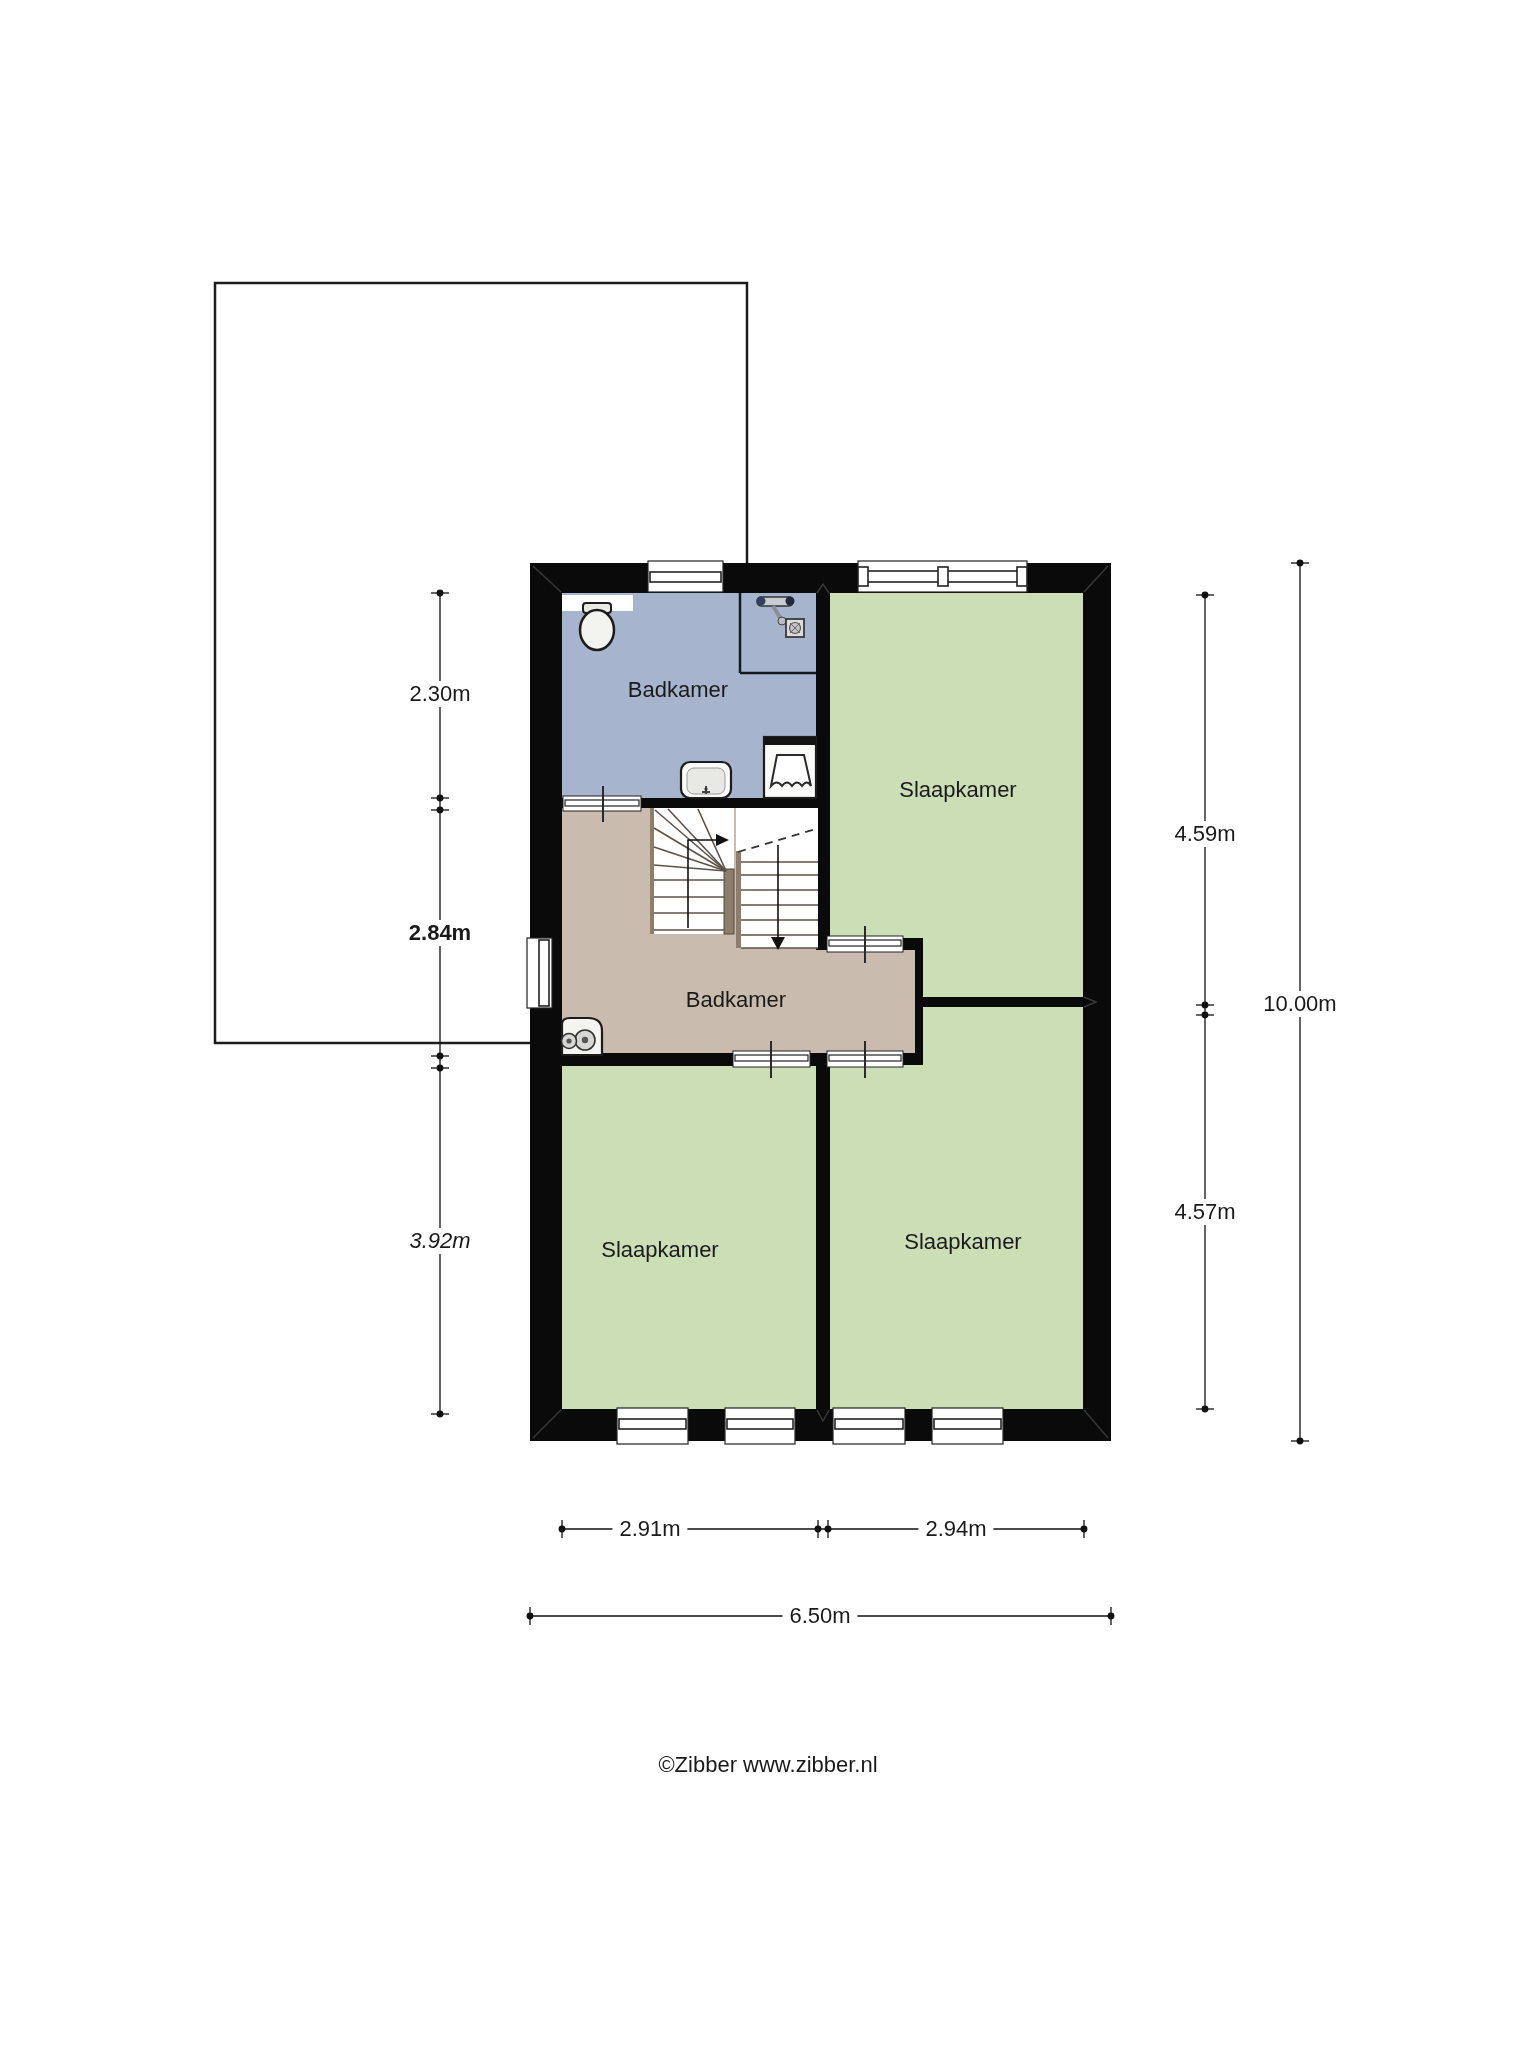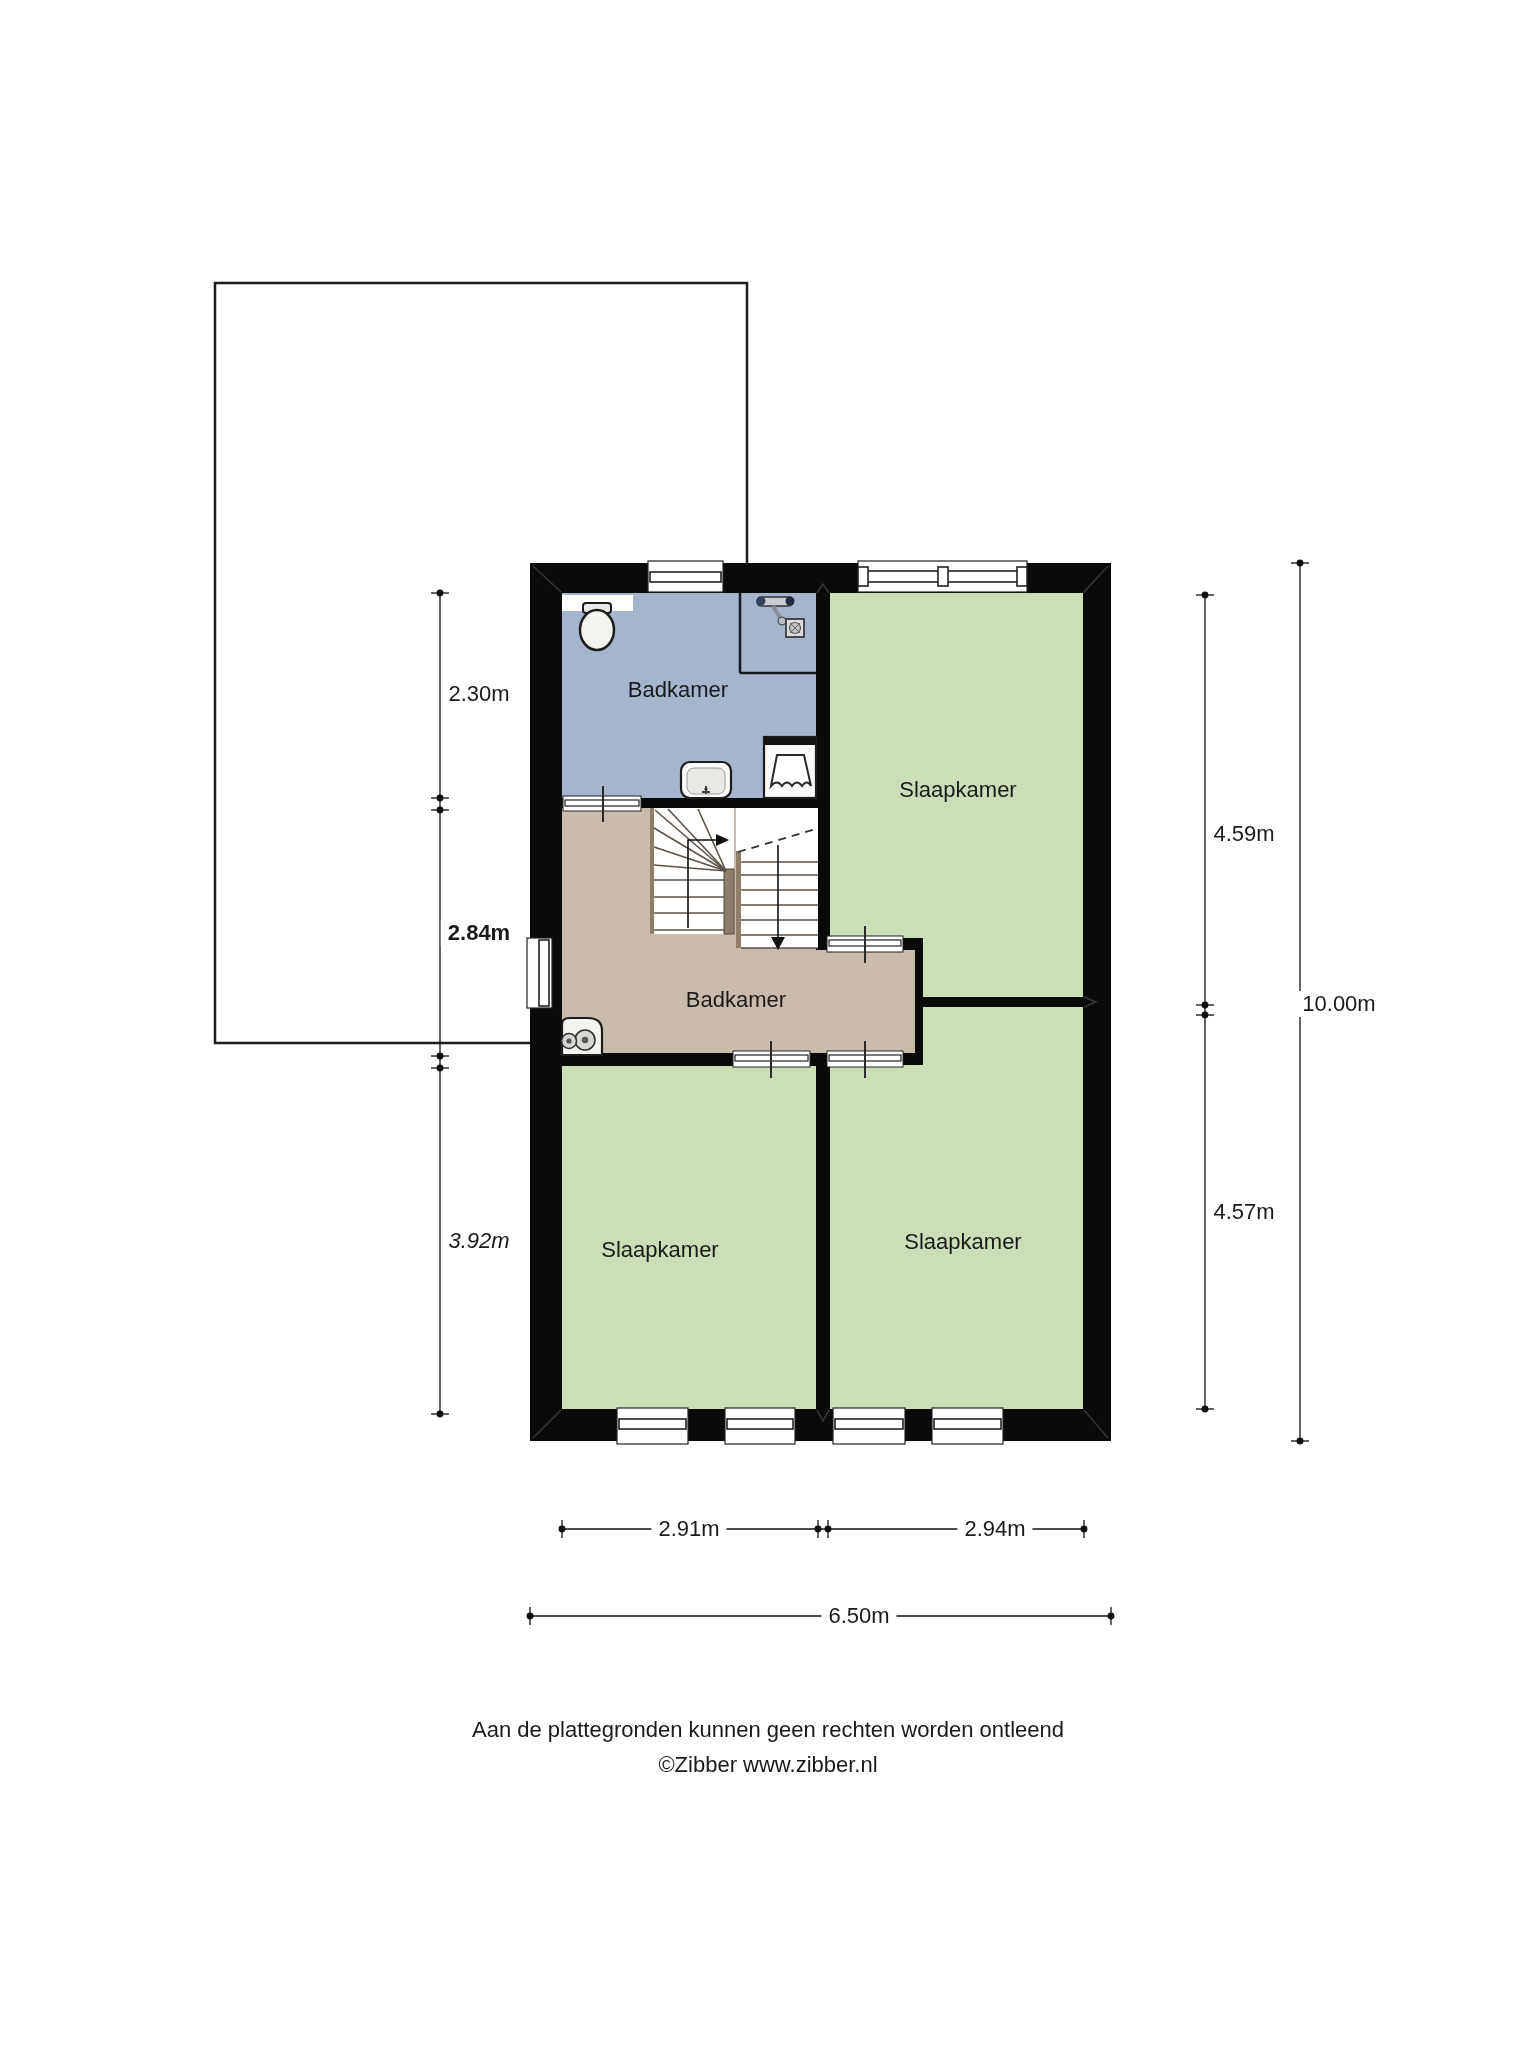--- a/index.html
+++ b/index.html
@@ -5,21 +5,21 @@
   html,body{margin:0;padding:0;background:#ffffff;}
   .page{
     position:relative;width:1536px;height:2048px;background:#ffffff;overflow:hidden;
     font-family:"Liberation Sans", sans-serif;color:#111;
   }
   .page svg{position:absolute;left:0;top:0;}
   .lbl{
     position:absolute;transform:translate(-50%,-50%);
     font-size:22px;line-height:26px;white-space:nowrap;color:#1a1a1a;
   }
-  .dim-lbl{background:#ffffff;padding:0 7px;margin-left:39px;}
+  .dim-lbl{background:#ffffff;padding:0 7px;}
   .room-lbl{background:transparent;}
   .footer-line{
     position:absolute;left:768px;transform:translate(-50%,-50%);
     font-size:22px;line-height:26px;white-space:nowrap;color:#1a1a1a;
   }
 </style>
 </head>
 <body>
 
 <div class="page">
@@ -255,16 +255,15 @@
 <div class="lbl dim-lbl" style="left:440px;top:694px;">2.30m</div>
 <div class="lbl dim-lbl" style="left:440px;top:933px;font-weight:bold;">2.84m</div>
 <div class="lbl dim-lbl" style="left:440px;top:1241px;font-style:italic;">3.92m</div>
 <div class="lbl dim-lbl" style="left:1205px;top:834px;">4.59m</div>
 <div class="lbl dim-lbl" style="left:1205px;top:1212px;">4.57m</div>
 <div class="lbl dim-lbl" style="left:1300px;top:1004px;">10.00m</div>
 <div class="lbl dim-lbl" style="left:650px;top:1529px;">2.91m</div>
 <div class="lbl dim-lbl" style="left:956px;top:1529px;">2.94m</div>
 <div class="lbl dim-lbl" style="left:820px;top:1616px;">6.50m</div>
 
-<div class="footer-line" style="top:1730px;">Aan de plattegronden kunnen geen rechten worden ontleend</div>
 <div class="footer-line" style="top:1765px;">©Zibber www.zibber.nl</div>
 
 </div>
 
 </body></html>

